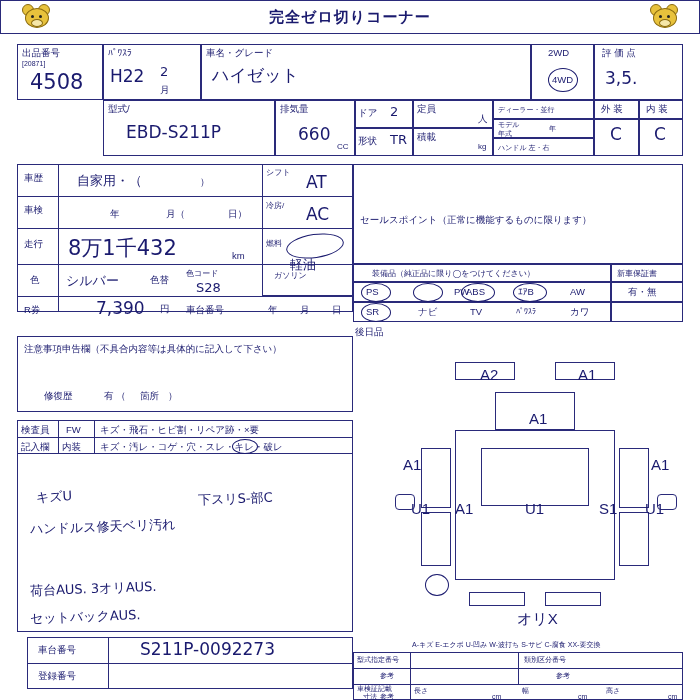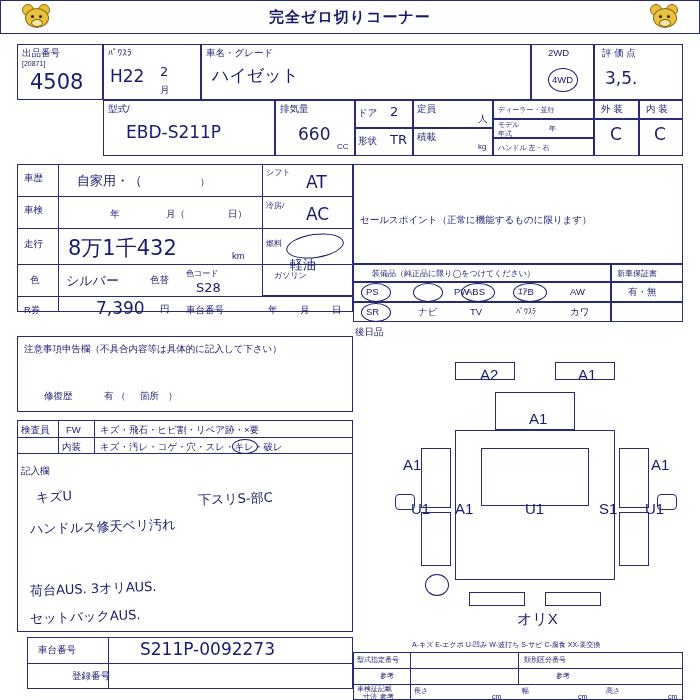--- a/index.html
+++ b/index.html
@@ -264,21 +264,21 @@
   <div class="lbl" style="left:44px;top:390px;">修復歴</div>
   <div class="lbl" style="left:104px;top:390px;">有 （</div>
   <div class="lbl" style="left:140px;top:390px;">箇所</div>
   <div class="lbl" style="left:168px;top:390px;">）</div>
 
   <div class="bx" style="left:17px;top:420px;width:336px;height:34px;"></div>
   <div class="hline" style="left:17px;top:437px;width:336px;"></div>
   <div class="vline" style="left:58px;top:420px;height:34px;"></div>
   <div class="vline" style="left:94px;top:420px;height:34px;"></div>
   <div class="lbl" style="left:21px;top:424px;">検査員</div>
-  <div class="lbl" style="left:21px;top:441px;margin-top:24px;">記入欄</div>
+  <div class="lbl" style="left:21px;top:441px;">記入欄</div>
   <div class="lbl" style="left:66px;top:424px;">FW</div>
   <div class="lbl" style="left:62px;top:441px;">内装</div>
   <div class="lbl" style="left:100px;top:424px;">キズ・飛石・ヒビ割・リペア跡・×要</div>
   <div class="lbl" style="left:100px;top:441px;">キズ・汚レ・コゲ・穴・スレ・キレ・破レ</div>
   <div class="circ" style="left:232px;top:439px;width:26px;height:15px;"></div>
 
   <div class="bx" style="left:17px;top:454px;width:336px;height:178px;border-top:none;"></div>
   <div class="hw sml" style="left:36px;top:488px;transform:rotate(-3deg);">キズU</div>
   <div class="hw sml" style="left:30px;top:518px;transform:rotate(-2deg);">ハンドルス修天ベリ汚れ</div>
   <div class="hw sml" style="left:198px;top:490px;transform:rotate(-2deg);">下スリS-部C</div>
@@ -323,21 +323,21 @@
     <div class="dgt" style="left:250px;top:148px;">U1</div>
     <div class="dgt" style="left:122px;top:258px;">オリX</div>
   </div>
   <div class="lbl xs" style="left:412px;top:640px;">A-キズ  E-エクボ  U-凹み  W-波打ち  S-サビ  C-腐食  XX-要交換</div>
 
   <div class="bx" style="left:27px;top:637px;width:326px;height:52px;"></div>
   <div class="hline" style="left:27px;top:663px;width:326px;"></div>
   <div class="vline" style="left:108px;top:637px;height:52px;"></div>
   <div class="lbl" style="left:38px;top:644px;">車台番号</div>
   <div class="hw mid" style="left:140px;top:639px;">S211P-0092273</div>
-  <div class="lbl" style="left:38px;top:670px;margin-left:34px;">登録番号</div>
+  <div class="lbl" style="left:38px;top:670px;">登録番号</div>
 
   <div class="bx" style="left:353px;top:652px;width:330px;height:48px;"></div>
   <div class="hline" style="left:353px;top:668px;width:330px;"></div>
   <div class="hline" style="left:353px;top:684px;width:330px;"></div>
   <div class="vline" style="left:410px;top:652px;height:48px;"></div>
   <div class="vline" style="left:518px;top:652px;height:32px;"></div>
   <div class="lbl xs" style="left:357px;top:655px;">型式指定番号</div>
   <div class="lbl xs" style="left:380px;top:671px;">参考</div>
   <div class="lbl xs" style="left:524px;top:655px;">類別区分番号</div>
   <div class="lbl xs" style="left:556px;top:671px;">参考</div>

